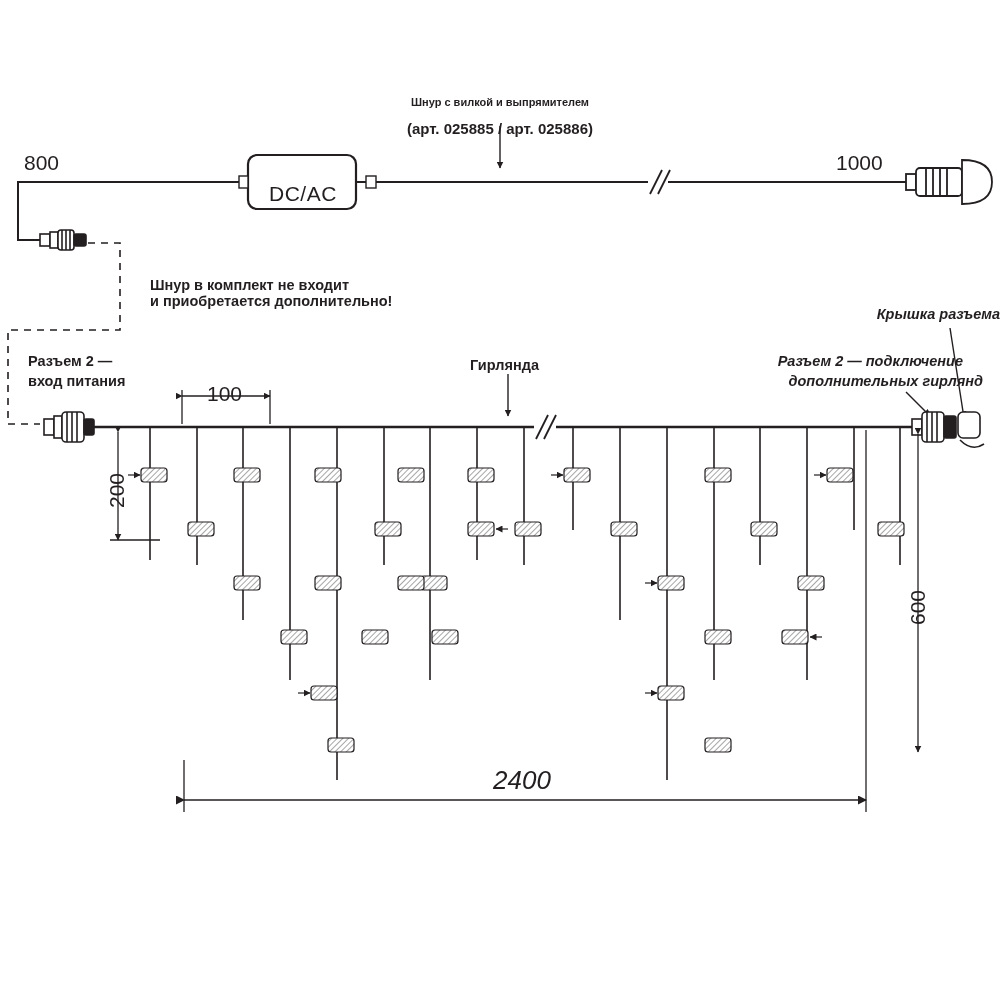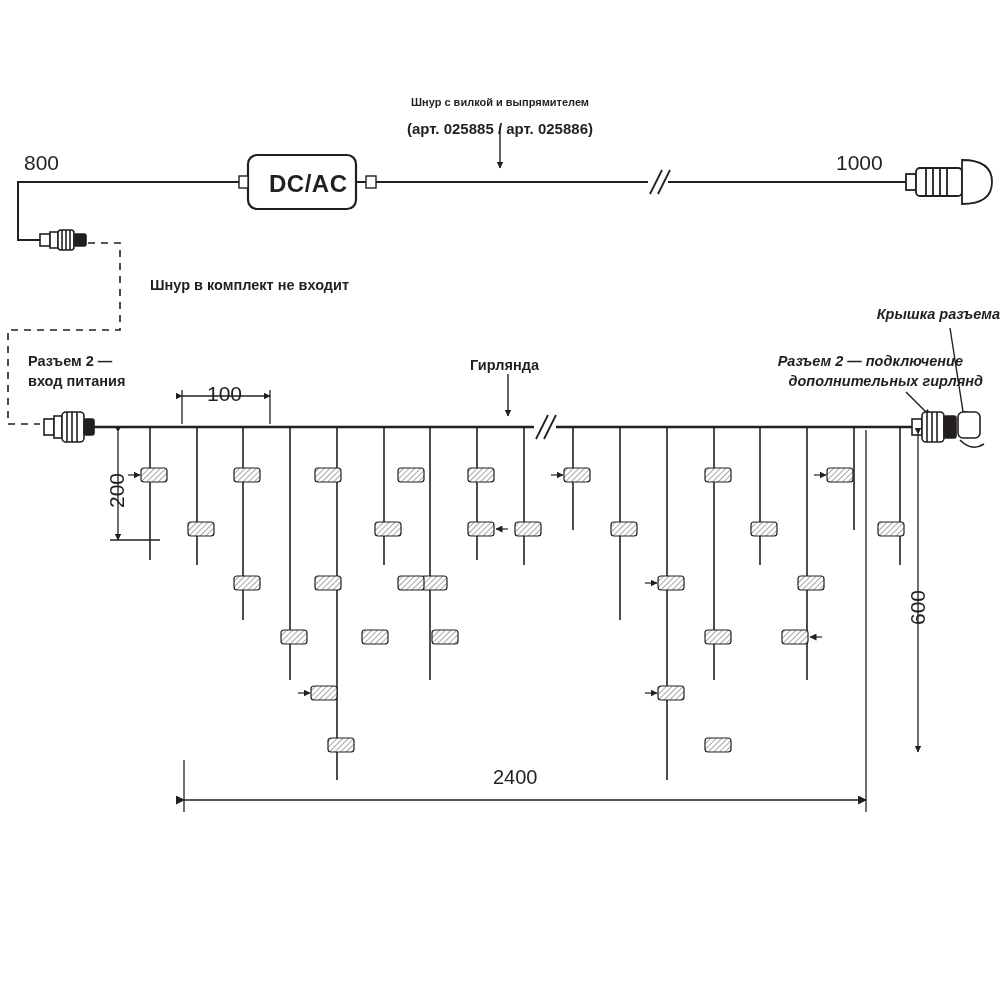--- a/index.html
+++ b/index.html
@@ -32,21 +32,22 @@
     font-family: "Liberation Sans", sans-serif;
     color: #231f20;
     white-space: nowrap;
     line-height: 1.2;
   }
   .dim {
     font-size: 21px;
     font-weight: 400;
   }
   .dim-big {
-    font-size: 20px;
+    font-size: 26px;
+    font-style: italic;
   }
   .callout {
     font-size: 11px;
     font-weight: bold;
   }
   .callout-sub {
     font-size: 15px;
     font-weight: bold;
   }
   .note {
@@ -60,23 +61,24 @@
   .right {
     text-align: right;
     font-style: italic;
   }
   .rot {
     transform: rotate(-90deg);
     transform-origin: left top;
   }
   .dcac {
     position: absolute;
-    font-size: 24px;
-    font-weight: 700;
+    font-size: 21px;
+    font-weight: 400;
     letter-spacing: 0.5px;
+    margin-top: 12px;
   }
 </style>
 </head>
 <body>
 
 <div id="stage">
 
   <svg id="diagram" viewBox="0 0 1000 1000">
     <defs>
       <marker id="ah" markerWidth="9" markerHeight="9" refX="8" refY="4.5" orient="auto" markerUnits="userSpaceOnUse">
@@ -253,20 +255,21 @@
 
   <div class="lbl dim" style="left:24px; top:150px;">800</div>
   <div class="lbl dim" style="left:836px; top:150px;">1000</div>
 
   <div class="dcac" style="left:269px; top:170px;">DC/AC</div>
 
   <div class="lbl callout center" style="left:500px; top:96px; transform:translateX(-50%);">Шнур с вилкой и выпрямителем</div>
   <div class="lbl callout-sub center" style="left:500px; top:120px; transform:translateX(-50%);">(арт. 025885 /  арт. 025886)</div>
 
   <div class="lbl note" style="left:150px; top:276px;">Шнур в комплект не входит</div>
+  <div class="lbl note" style="left:150px; top:292px;">и приобретается дополнительно!</div>
 
   <div class="lbl note" style="left:28px; top:352px;">Разъем 2 —</div>
   <div class="lbl note" style="left:28px; top:372px;">вход питания</div>
 
   <div class="lbl note" style="left:470px; top:356px;">Гирлянда</div>
 
   <div class="lbl note right" style="left:963px; top:352px; transform:translateX(-100%);">Разъем 2 — подключение</div>
   <div class="lbl note right" style="left:963px; top:372px; transform:translateX(-100%);margin-left:20px;">дополнительных гирлянд</div>
 
   <div class="lbl note right" style="left:1000px; top:305px; transform:translateX(-100%);">Крышка разъема</div>

